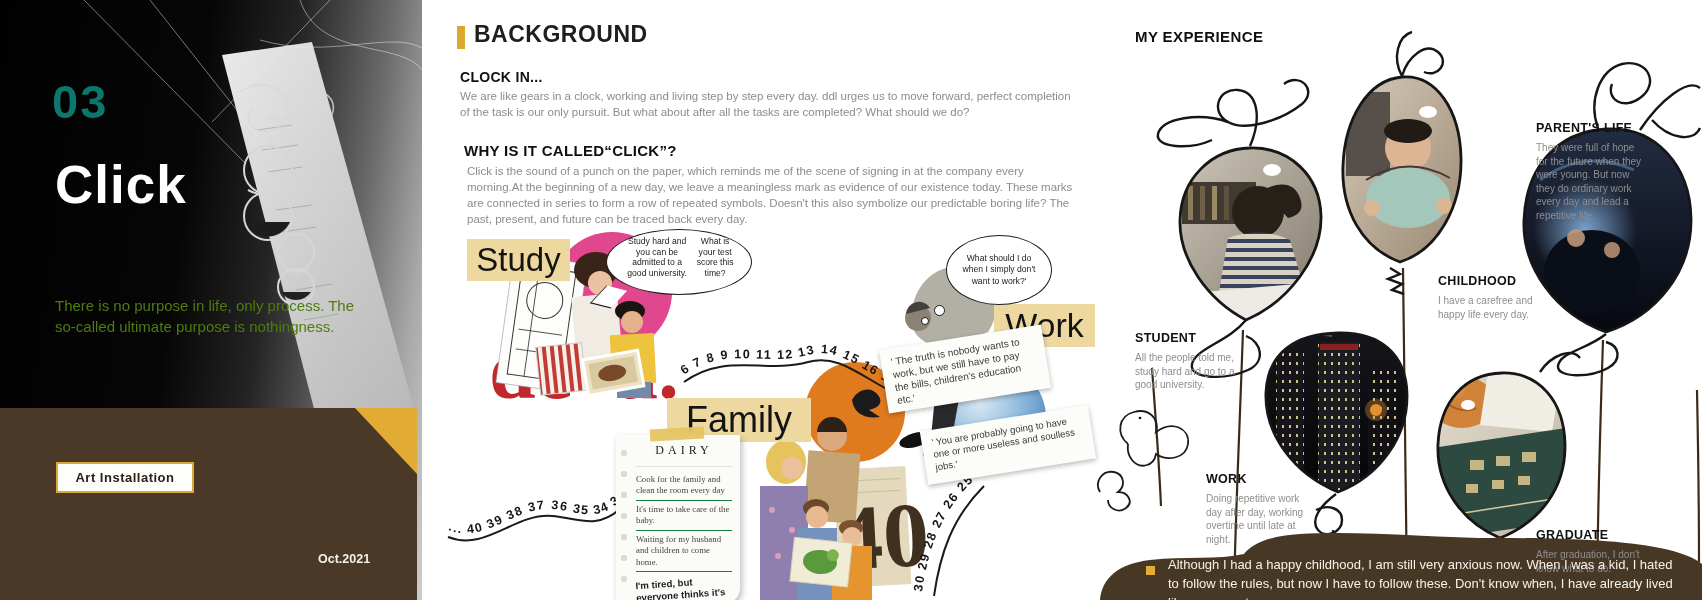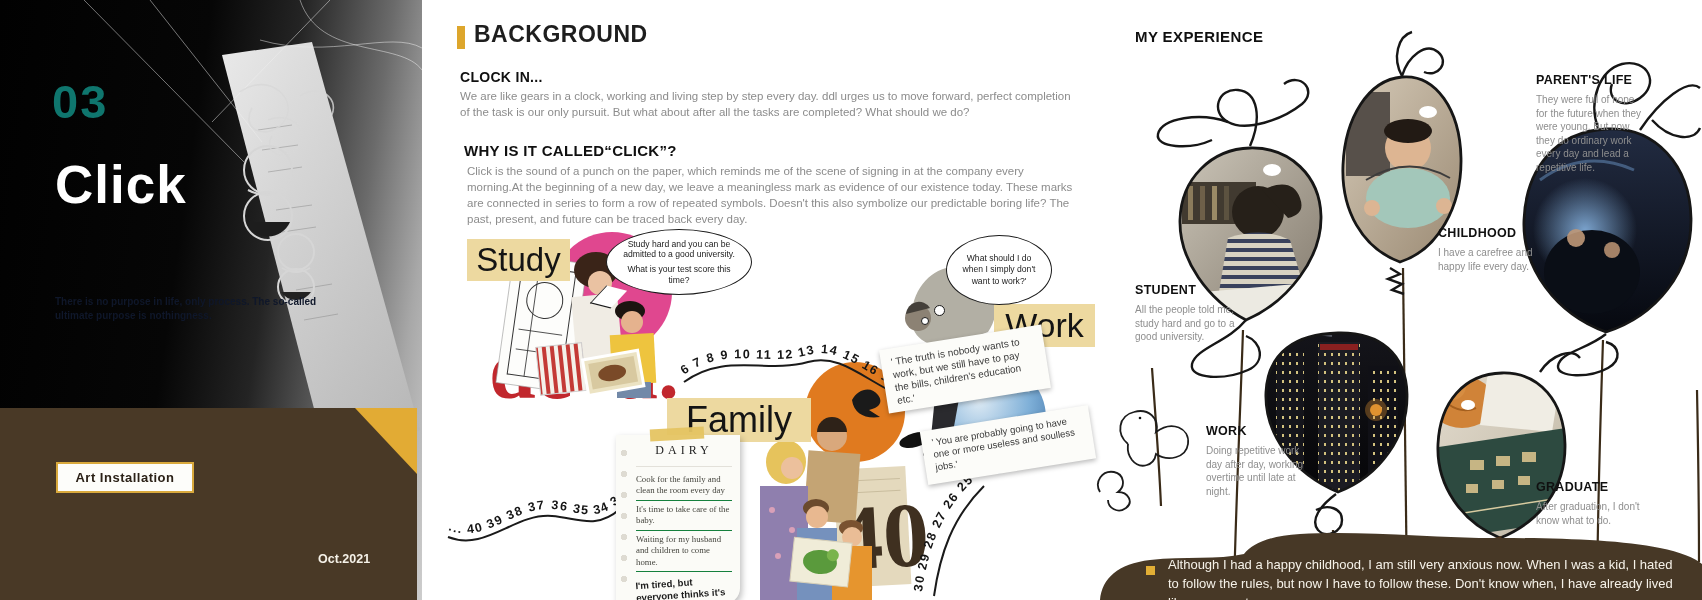--- a/index.html
+++ b/index.html
@@ -5,21 +5,21 @@
   html,body{margin:0;padding:0;background:#888;}
   .canvas{position:relative;width:1702px;height:600px;background:#ffffff;overflow:hidden;
           font-family:"Liberation Sans",sans-serif;color:#222;}
   .abs{position:absolute;}
 
   
   .photo-panel{left:0;top:0;width:422px;height:600px;
     background:linear-gradient(98deg,#010101 0%,#060606 42%,#242424 60%,#6b6b6b 78%,#a8a8a8 90%,#cdcdcd 100%);}
   .chapter-num{left:52px;top:78px;font-size:47px;font-weight:900;color:#0f766e;letter-spacing:2px;line-height:1;}
   .chapter-title{left:55px;top:158px;font-size:53px;font-weight:900;color:#fff;letter-spacing:1px;line-height:1;}
-  .chapter-quote{left:55px;top:295px;width:300px;font-size:10px;font-weight:700;color:#0f172a;line-height:1.4;}
+  .chapter-quote{left:55px;top:295px;width:300px;font-size:15px;font-weight:400;color:#4d7c0f;line-height:1.4;}
   .brown-panel{left:0;top:408px;width:417px;height:192px;background:#493926;}
   .fold{left:355px;top:408px;width:62px;height:66px;background:#e2ab34;
         clip-path:polygon(0 0,100% 0,100% 100%);}
   .art-tag{left:56px;top:462px;width:134px;height:27px;background:#fdfdfa;border:2px solid #d9a93c;
            display:flex;align-items:center;justify-content:center;font-size:13px;font-weight:700;color:#2b2117;letter-spacing:.5px;}
   .date{left:318px;top:552px;color:#f5f1e8;font-size:12.5px;font-weight:600;}
 
   
   .bg-bar{left:457px;top:26px;width:8px;height:23px;background:#dda62c;}
   .bg-title{left:474px;top:21px;font-size:23px;font-weight:600;color:#1e1e1e;letter-spacing:.5px;}
@@ -30,21 +30,21 @@
   .clock-body{left:460px;top:88px;width:618px;}
   .why-body{left:467px;top:163px;width:606px;}
 
   
   .tag-label{background:#edd9a0;color:#141414;font-weight:400;display:flex;align-items:center;justify-content:center;z-index:4;}
   .study-label{left:467px;top:239px;width:103px;height:42px;font-size:33px;}
   .family-label{left:667px;top:398px;width:144px;height:44px;font-size:36px;}
   .work-label{left:994px;top:304px;width:101px;height:43px;font-size:34px;}
 
   .speech-bubble{left:606px;top:229px;width:146px;height:66px;background:#fff;border:1.6px solid #1a1a1a;
-     border-radius:50%;display:flex;flex-direction:column;justify-content:center;gap:4px;
+     border-radius:50%;display:flex;justify-content:center;gap:4px;
      padding:6px 16px;box-sizing:border-box;z-index:4;font-size:8.6px;color:#222;text-align:center;line-height:1.25;}
   .bubble-tail{left:596px;top:288px;width:24px;height:17px;background:#fff;z-index:3;
      border-left:1.6px solid #1a1a1a;border-bottom:1.6px solid #1a1a1a;transform:skew(-36deg) rotate(12deg);}
   .thought-bubble{left:946px;top:235px;width:106px;height:70px;background:#fff;border:1.4px solid #1a1a1a;
      border-radius:50%;display:flex;align-items:center;justify-content:center;padding:6px 12px;box-sizing:border-box;
      z-index:4;font-size:8.6px;color:#222;text-align:center;line-height:1.3;}
   .thought-dot{border:1.3px solid #1a1a1a;background:#fff;border-radius:50%;z-index:4;}
   .dot1{left:934px;top:305px;width:9px;height:9px;}
   .dot2{left:921px;top:317px;width:6px;height:6px;}
 
@@ -60,21 +60,21 @@
   .dairy-tape{left:650px;top:428px;width:54px;height:12px;background:#e5c462;opacity:.95;transform:rotate(-3deg);z-index:6;}
   .dairy-title{font-family:"Liberation Serif",serif;font-size:12px;letter-spacing:4px;color:#232323;text-align:center;
      border-bottom:1px solid #e3e1da;padding-bottom:8px;margin-bottom:4px;}
   .dairy-item{font-family:"Liberation Serif",serif;font-size:8.8px;color:#46463f;line-height:1.3;
      border-bottom:1px solid #15803d;padding:3px 0;}
   .dairy-item-bold{font-family:"Liberation Sans",sans-serif;font-size:9.6px;font-weight:800;color:#1d1d1d;
      transform:rotate(-4deg);padding:5px 0 0 0;line-height:1.25;}
 
   
   .exp-title{left:1135px;top:28px;font-size:15px;font-weight:800;color:#101010;letter-spacing:.4px;z-index:5;}
-  .exp-block{z-index:5;}
+  .exp-block{z-index:5;margin-top:48px;}
   .exp-label{font-size:12.5px;font-weight:800;color:#101010;letter-spacing:.3px;}
   .exp-text{font-size:10px;color:#8e8e8e;line-height:1.35;margin-top:6px;}
   .exp-student{left:1135px;top:283px;width:106px;}
   .exp-childhood{left:1438px;top:226px;width:112px;}
   .exp-parents{left:1536px;top:73px;width:112px;}
   .exp-work{left:1206px;top:424px;width:112px;}
   .exp-graduate{left:1536px;top:480px;width:112px;}
 
   .bottom-note{left:1168px;top:556px;width:505px;font-size:13px;color:#f6f2e9;line-height:1.45;z-index:6;}
   .bottom-bullet{left:1146px;top:566px;width:9px;height:9px;background:#e2ae35;z-index:6;}

